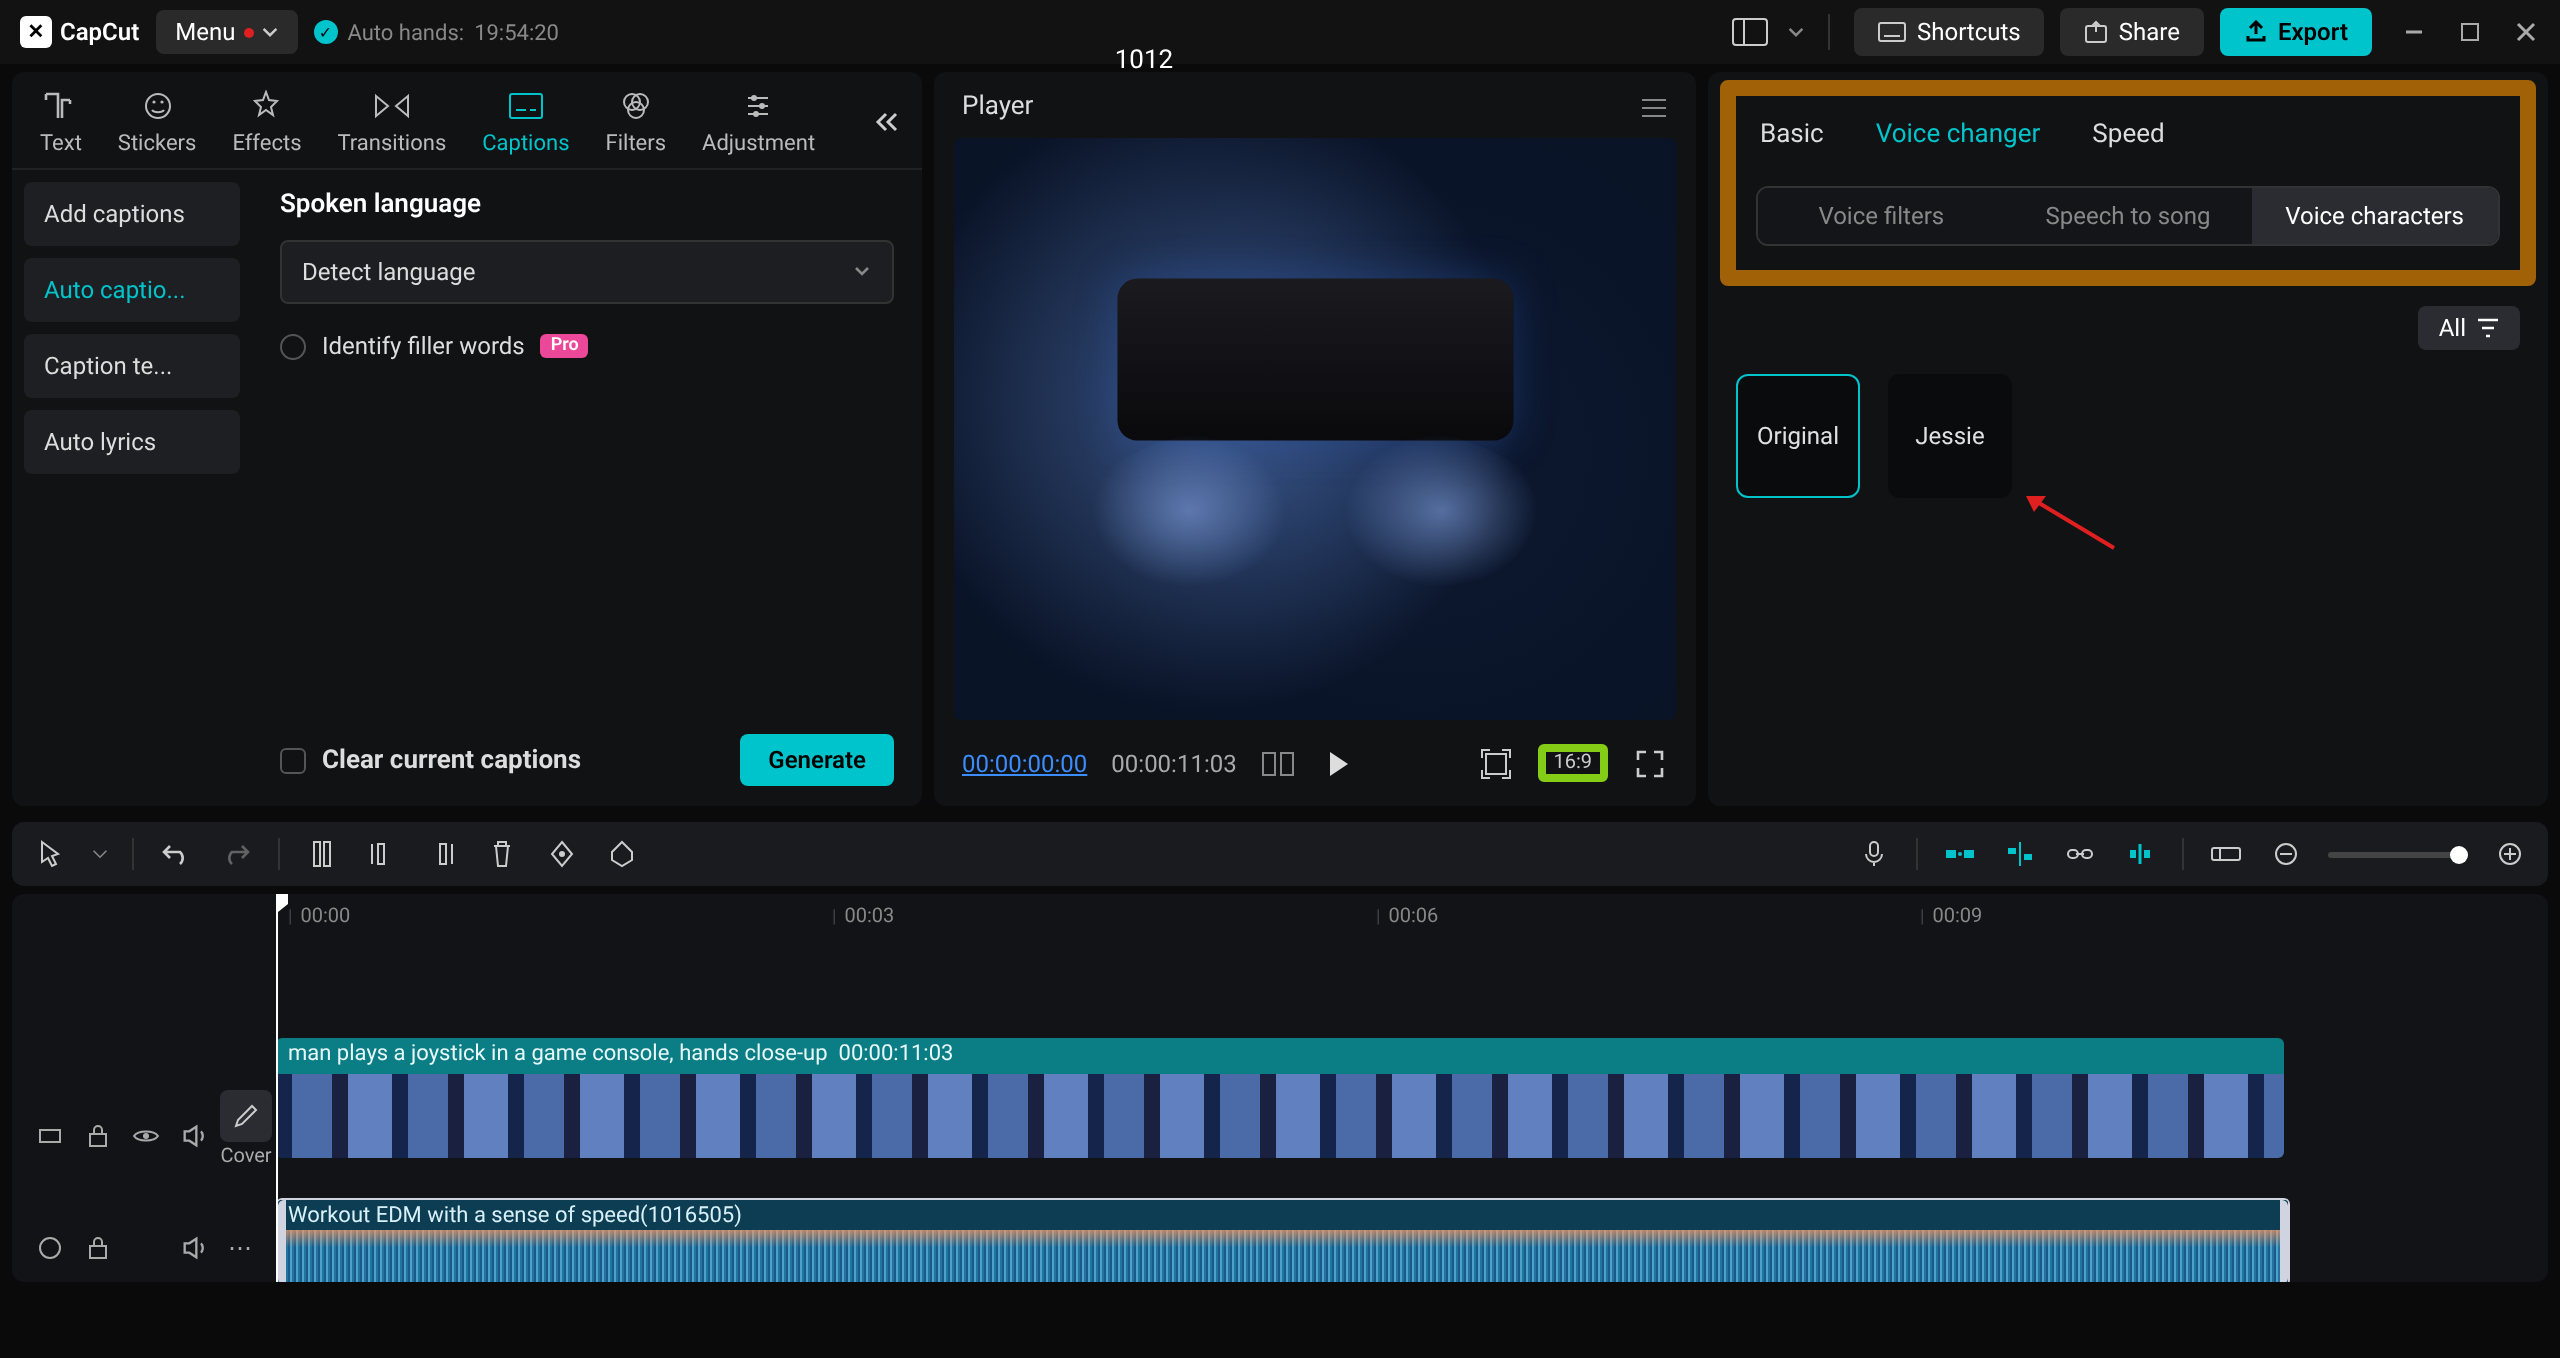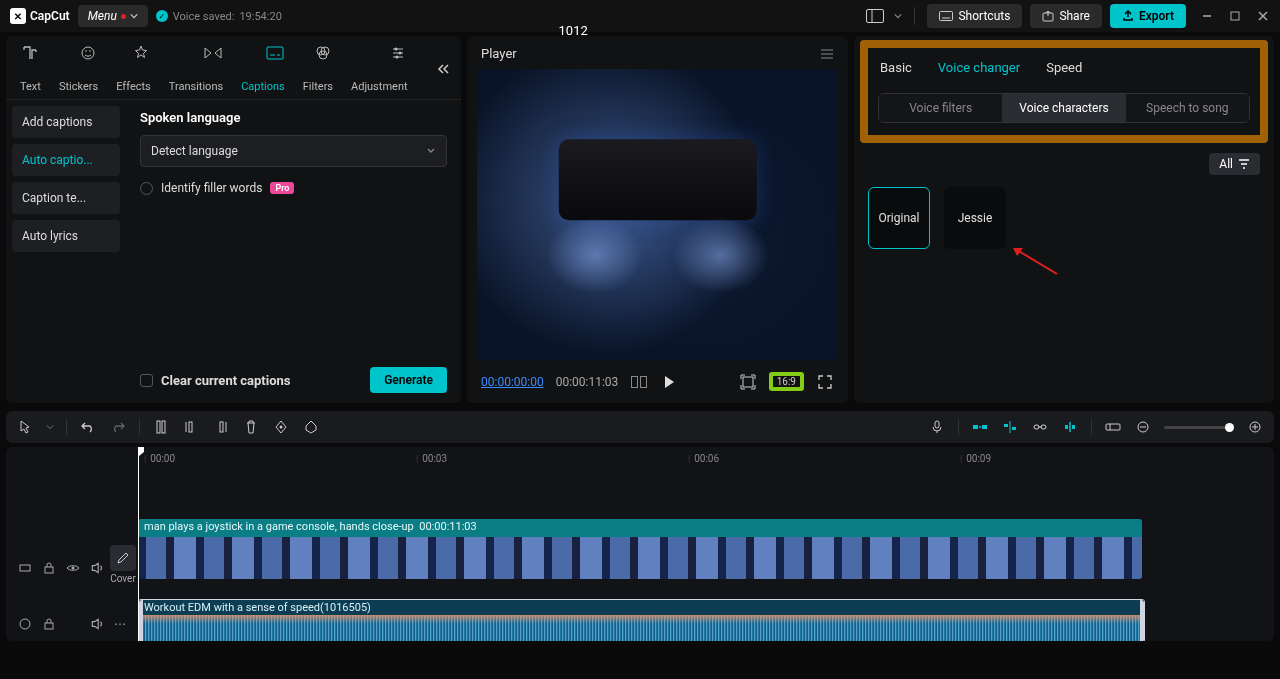--- a/index.html
+++ b/index.html
@@ -5,38 +5,38 @@
 * { margin: 0; padding: 0; box-sizing: border-box; font-family: -apple-system, "Segoe UI", Roboto, sans-serif; }
 body { width: 1280px; height: 679px; background: #0a0a0a; color: #e0e0e0; font-size: 12px; overflow: hidden; position: relative; }
 
 
 .topbar { height: 32px; display: flex; align-items: center; padding: 0 10px; background: #121212; }
 .topbar .left, .topbar .right { display: flex; align-items: center; gap: 8px; }
 .topbar .left { flex: 0 0 auto; }
 .topbar .center { flex: 1; text-align: center; font-size: 13px; color: #fff; margin-top: 28px; }
 .logo { display: flex; align-items: center; gap: 4px; font-weight: 600; color: #fff; }
 .logo-icon { width: 16px; height: 16px; background: #fff; border-radius: 3px; display: flex; align-items: center; justify-content: center; color: #000; font-size: 10px; font-weight: bold; }
-.menu-btn { background: #2a2a2a; padding: 4px 10px; border-radius: 4px; display: flex; align-items: center; gap: 4px; color: #fff; font-style: italic; }
+.menu-btn { background: #2a2a2a; padding: 4px 10px; border-radius: 4px; display: flex; align-items: center; gap: 4px; color: #fff; }
 .autosave { display: flex; align-items: center; gap: 5px; color: #888; font-size: 11px; }
 .autosave .check { width: 12px; height: 12px; border-radius: 50%; background: #00c4cc; display: flex; align-items: center; justify-content: center; font-size: 8px; color: #000; }
 .topbtn { display: flex; align-items: center; gap: 5px; padding: 5px 12px; border-radius: 4px; background: #2a2a2a; color: #fff; font-size: 12px; }
 .topbtn.export { background: #00c4cc; color: #000; font-weight: 600; }
 .win-ctrl { width: 14px; height: 14px; display: flex; align-items: center; justify-content: center; color: #aaa; margin-left: 6px; }
 .ratio-icon { width: 22px; height: 22px; display: flex; align-items: center; justify-content: center; color: #ccc; }
 
 
 .main { height: 375px; display: flex; gap: 6px; padding: 4px 6px; }
 .col { background: #111214; border-radius: 6px; display: flex; flex-direction: column; }
 .col-left { width: 455px; }
 .col-mid { flex: 1; }
 .col-right { width: 420px; }
 
 
 .tool-tabs { display: flex; align-items: center; padding: 6px 8px 4px; gap: 6px; border-bottom: 1px solid #222; }
-.tool-tab { display: flex; flex-direction: column; align-items: flex-end; gap: 18px; padding: 2px 6px; color: #bbb; font-size: 11px; }
+.tool-tab { display: flex; flex-direction: column; align-items: center; gap: 3px; padding: 2px 6px; color: #bbb; font-size: 11px; }
 .tool-tab.active { color: #00c4cc; }
 .tool-tab .ticon { width: 20px; height: 18px; display: flex; align-items: center; justify-content: center; }
 .collapse-btn { margin-left: auto; width: 20px; height: 20px; display: flex; align-items: center; justify-content: center; color: #ccc; }
 
 
 .left-body { display: flex; flex: 1; }
 .side-list { width: 120px; padding: 6px; display: flex; flex-direction: column; gap: 6px; }
 .side-item { padding: 9px 10px; border-radius: 4px; background: #1e1f22; color: #ddd; font-size: 12px; text-align: left; white-space: nowrap; overflow: hidden; text-overflow: ellipsis; }
 .side-item.active { color: #00c4cc; }
 .left-panel { flex: 1; padding: 10px 14px; display: flex; flex-direction: column; }
@@ -155,21 +155,21 @@
     </div>
     <div class="menu-btn">
       <span>Menu</span>
       <span style="width:5px;height:5px;background:#e02020;border-radius:50%;"></span>
       <svg width="8" height="8" viewBox="0 0 10 10">
           <path d="M1 3l4 4 4-4" stroke="#ccc" fill="none" stroke-width="1.5"></path>
         </svg>
     </div>
     <div class="autosave">
       <span class="check">✓</span>
-      <span>Voice saved:</span>
+      <span>Auto hands:</span>
       <span>19:54:20</span>
     </div>
   </div>
   <div class="center">1012</div>
   <div class="right">
     <span class="ratio-icon">
         <svg width="18" height="14" viewBox="0 0 18 14">
           <rect x=".5" y=".5" width="17" height="13" rx="1.5" stroke="#ccc" fill="none"></rect>
           <line x1="6" y1="1" x2="6" y2="13" stroke="#ccc"></line>
         </svg>
@@ -370,22 +370,22 @@
 
   <div class="col col-right" style="position:relative;">
     <div class="right-highlight">
       <div class="right-tabs">
         <span class="right-tab">Basic</span>
         <span class="right-tab active">Voice changer</span>
         <span class="right-tab">Speed</span>
       </div>
       <div class="sub-tabs">
         <div class="sub-tab">Voice filters</div>
+        <div class="sub-tab">Speech to song</div>
         <div class="sub-tab active">Voice characters</div>
-        <div class="sub-tab">Speech to song</div>
       </div>
     </div>
     <div class="all-row">
       <div class="all-chip">
         <span>All</span>
         <svg width="12" height="10" viewBox="0 0 12 10">
             <path d="M1 1h10M3 5h6M5 9h2" stroke="#fff" stroke-width="1.3"></path>
           </svg>
       </div>
     </div>

